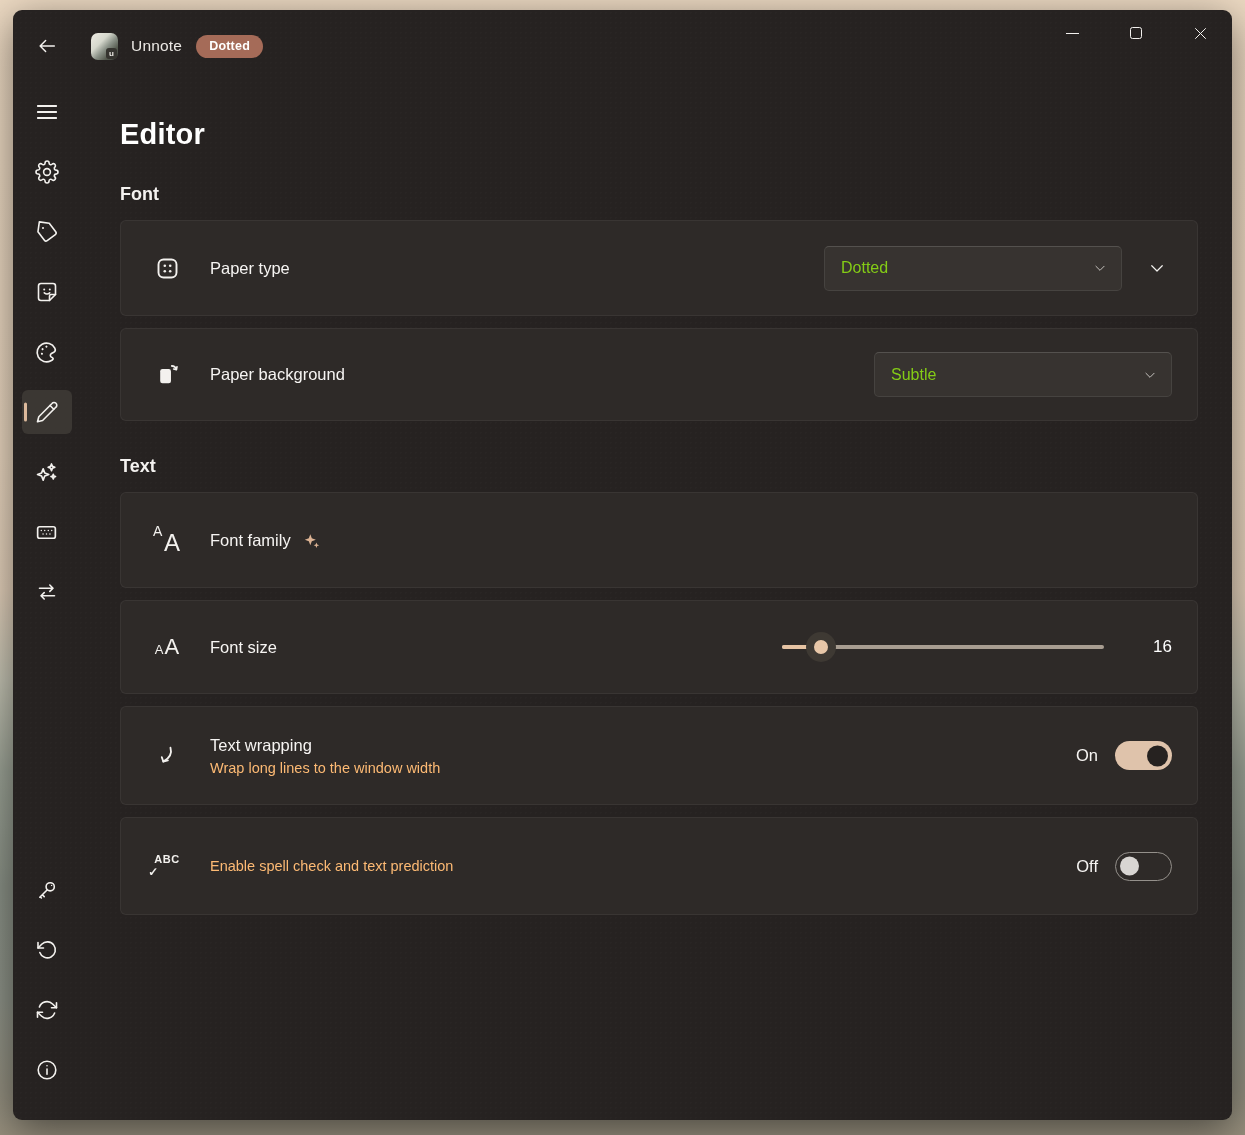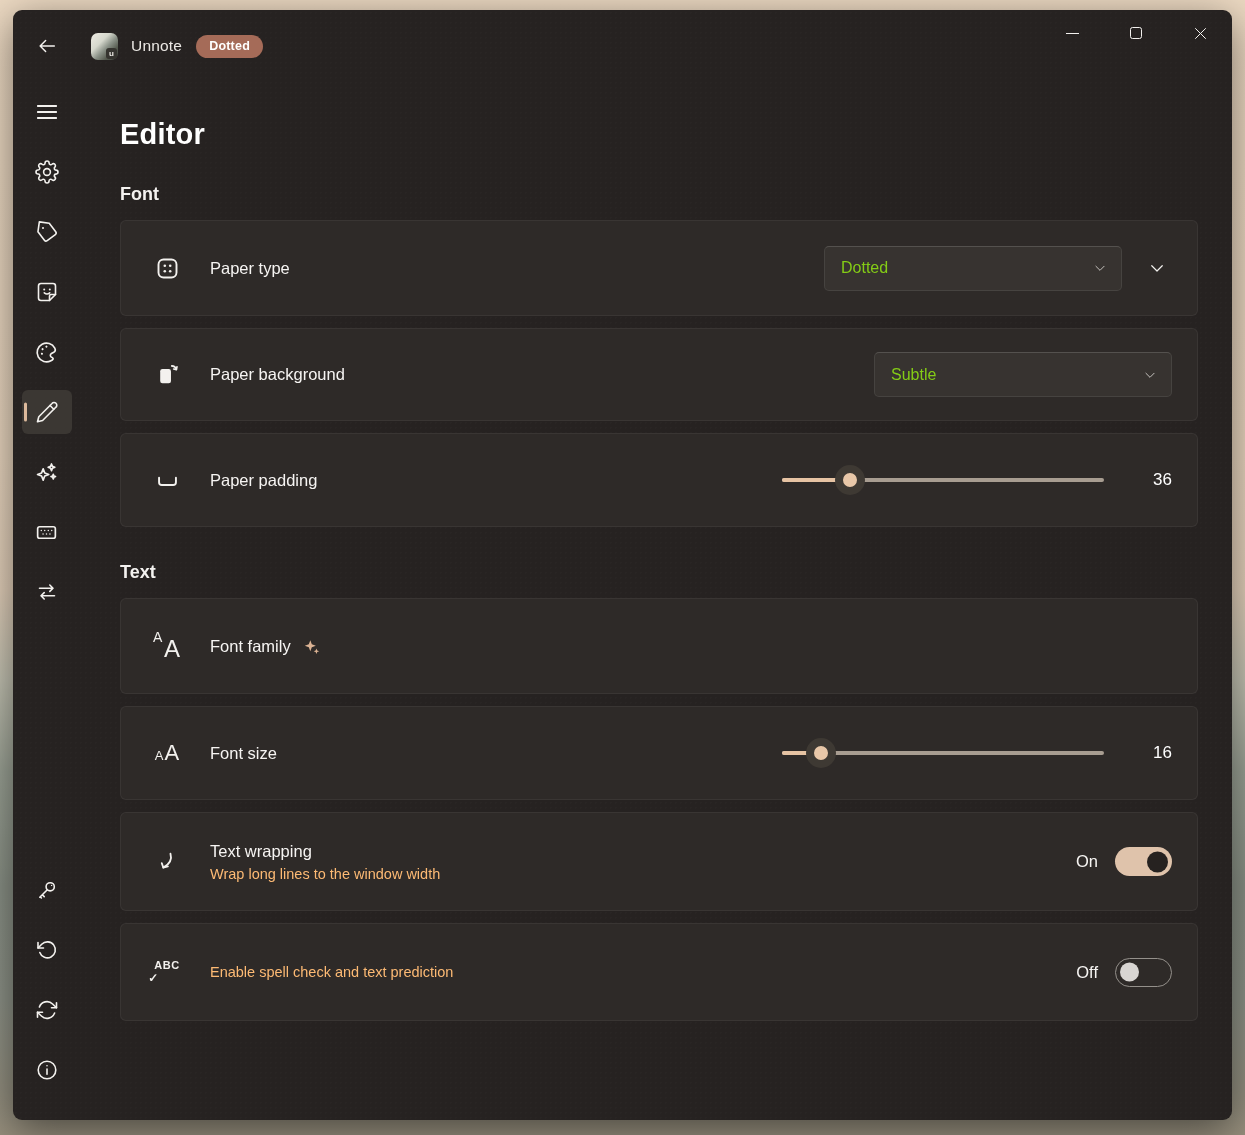--- a/index.html
+++ b/index.html
@@ -267,38 +267,20 @@
             <span class="card-label">Paper background</span>
           </div>
           <div class="combobox">
             <span class="cb-value">Subtle</span>
             <svg class="ic" width="14" height="14" viewBox="0 0 24 24" style="stroke:#cfcbc7">
                 <path d="M5 9l7 7 7-7"></path>
               </svg>
           </div>
         </div>
 
-        <div class="card" style="min-height:94px">
-          <span class="card-icon">
-            <svg class="ic" width="27" height="27" viewBox="0 0 24 24" style="stroke-width:1.7">
-              <path d="M4.5 9.5v4a2.5 2.5 0 0 0 2.5 2.5h10a2.5 2.5 0 0 0 2.5-2.5v-4"></path>
-            </svg>
-          </span>
-          <div class="card-main">
-            <span class="card-label">Paper padding</span>
-          </div>
-          <div class="slider">
-            <div class="track">
-              <div class="fill" style="width: 21%;">
-                <div class="thumb"></div>
-              </div>
-            </div>
-          </div>
-          <span class="slider-value">36</span>
-        </div>
       </div>
 
       <div class="section-label">Text</div>
       <div class="cards">
 
         <div class="card">
           <span class="card-icon">
             <span class="aa-icon">
                 <span class="a-small">A</span>
                 <span class="a-big">A</span>

